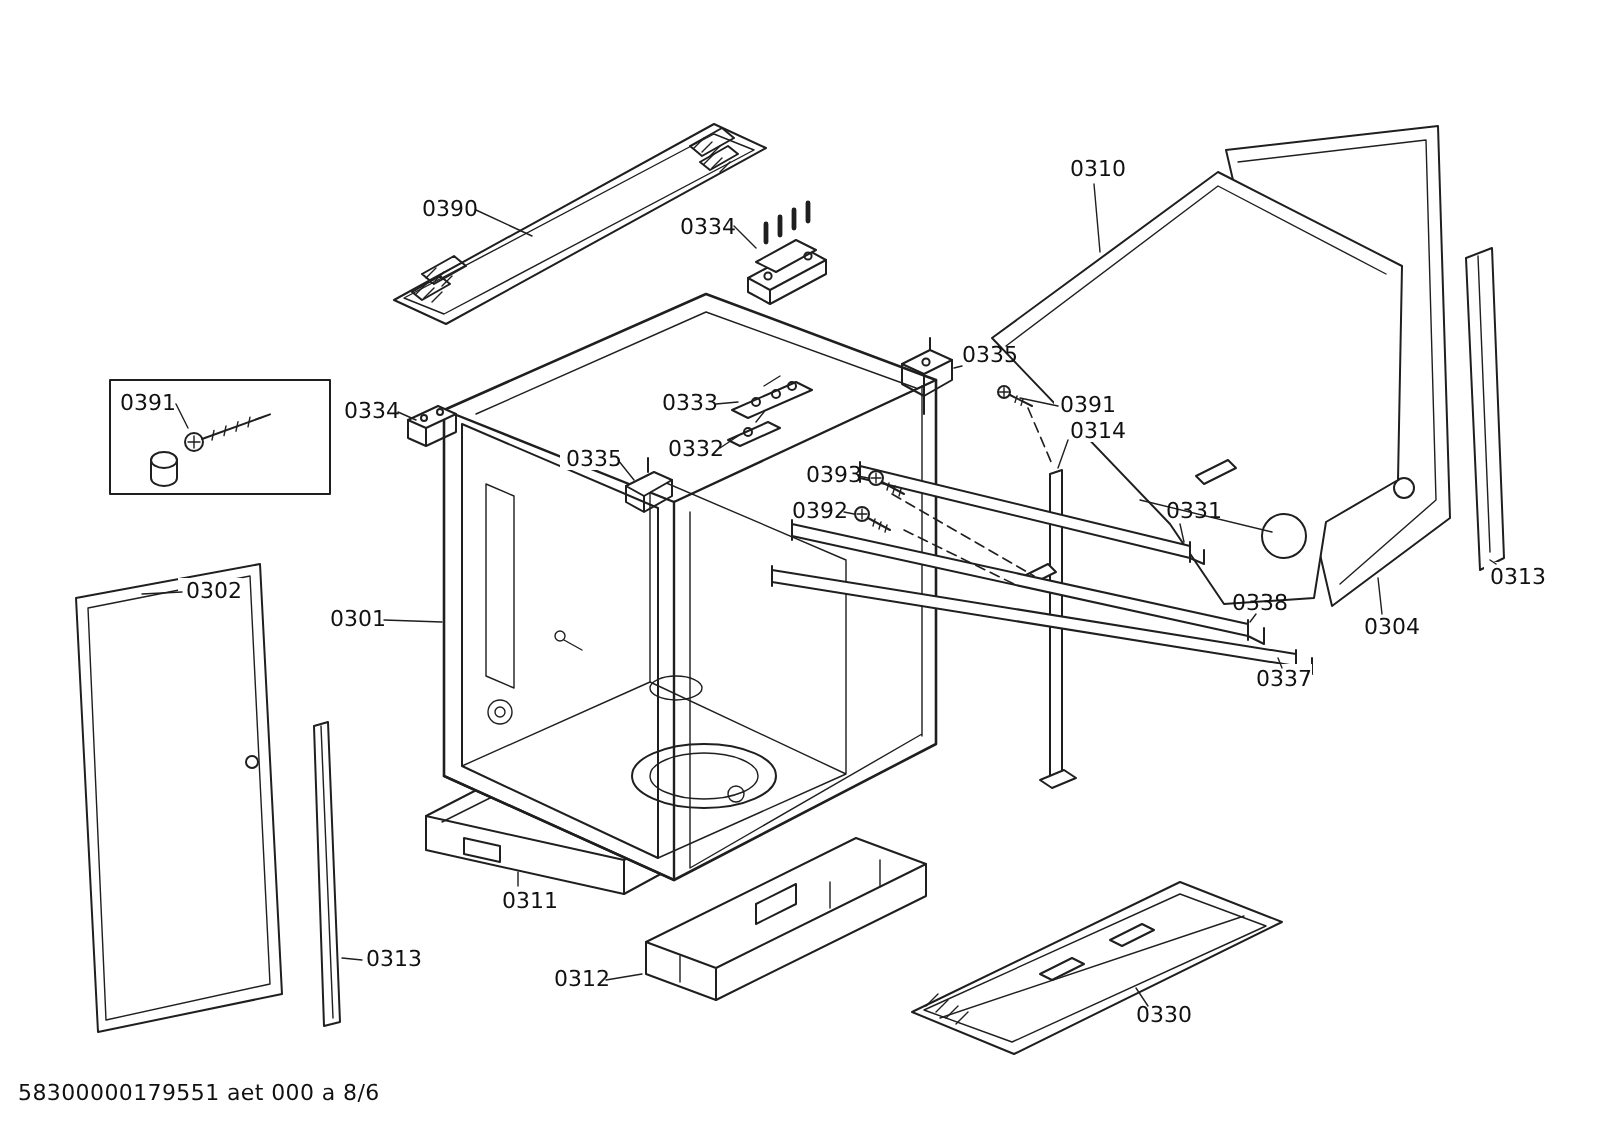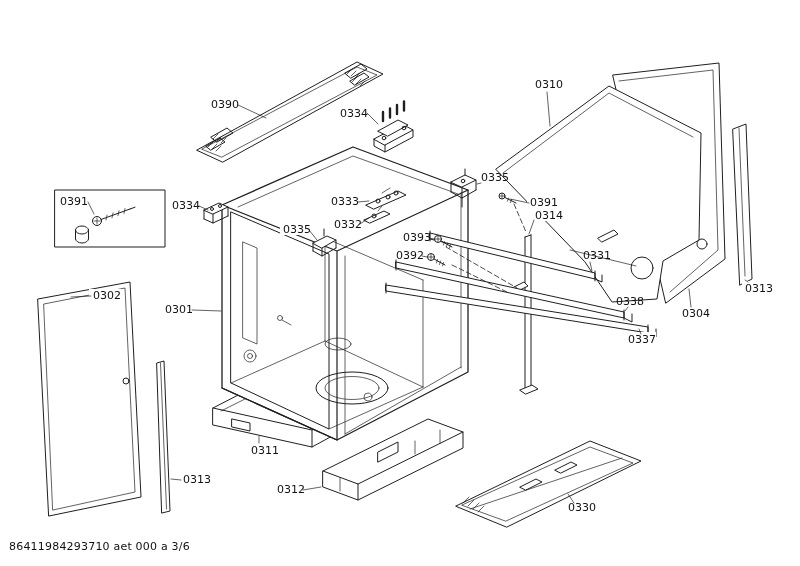--- a/index.html
+++ b/index.html
@@ -217,14 +217,14 @@
       <text x="682" y="317">0304</text>
       <text x="745" y="292">0313</text>
       <text x="628" y="343">0337</text>
       <text x="251" y="454">0311</text>
       <text x="183" y="483">0313</text>
       <text x="277" y="493">0312</text>
       <text x="568" y="511">0330</text>
     </g>
   </svg>
 
-  <div class="footer">86411984293710 aet 000 a 3/6</div>
+  <div class="footer">58300000179551 aet 000 a 8/6</div>
 </div>
 
 </body></html>

